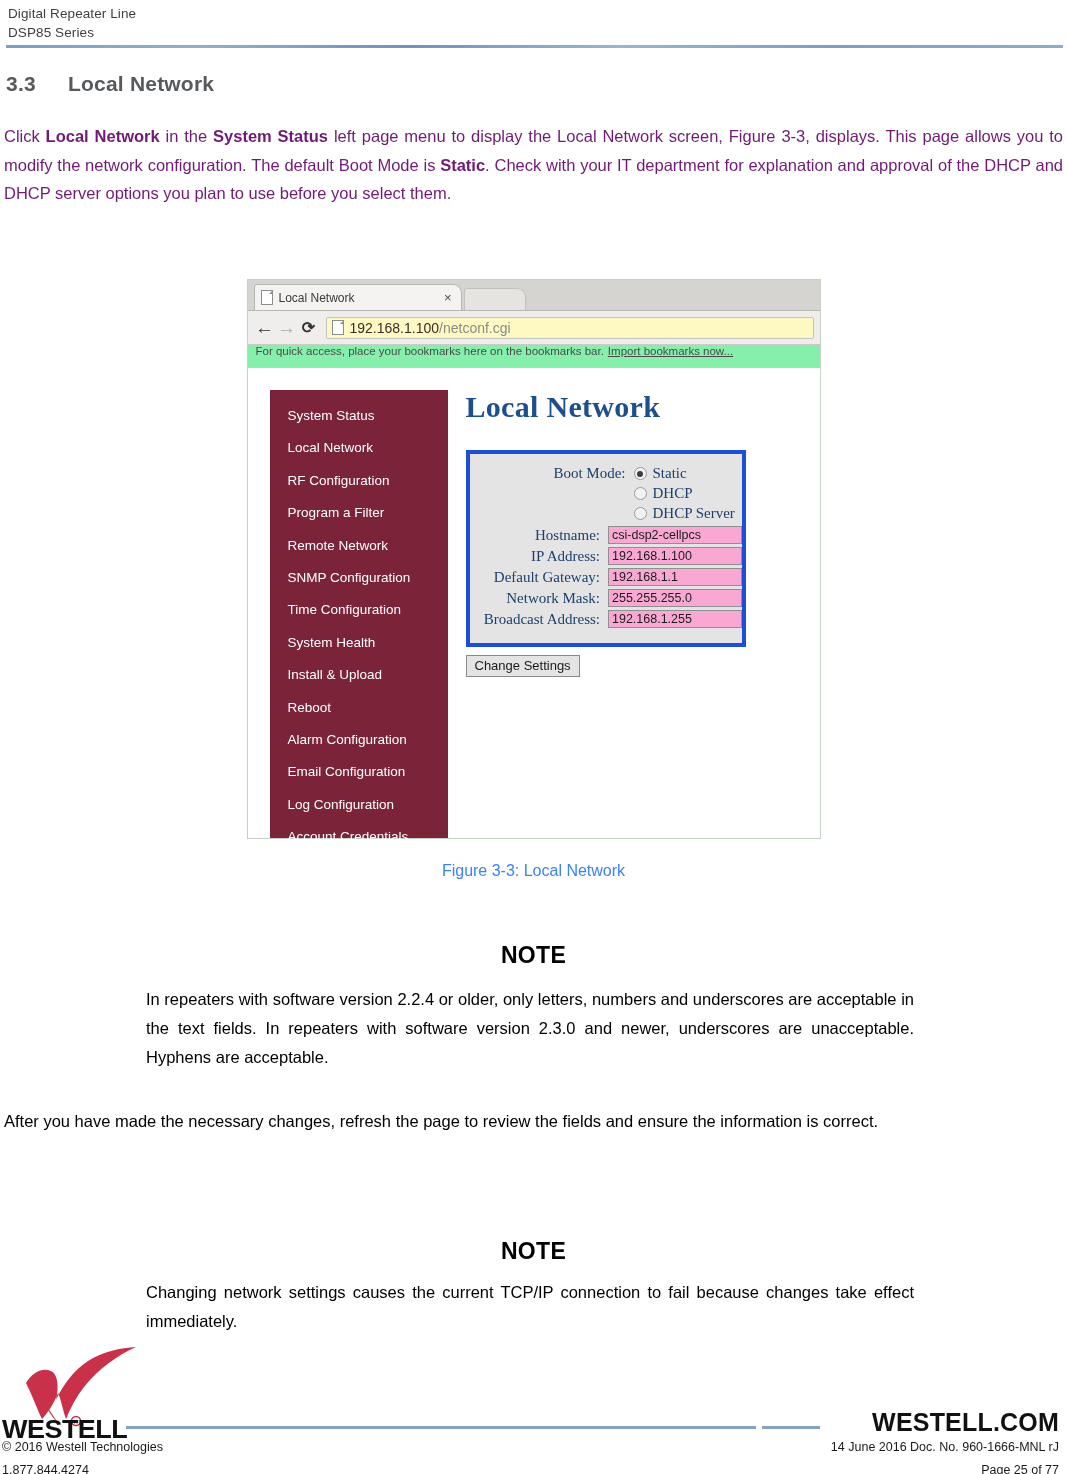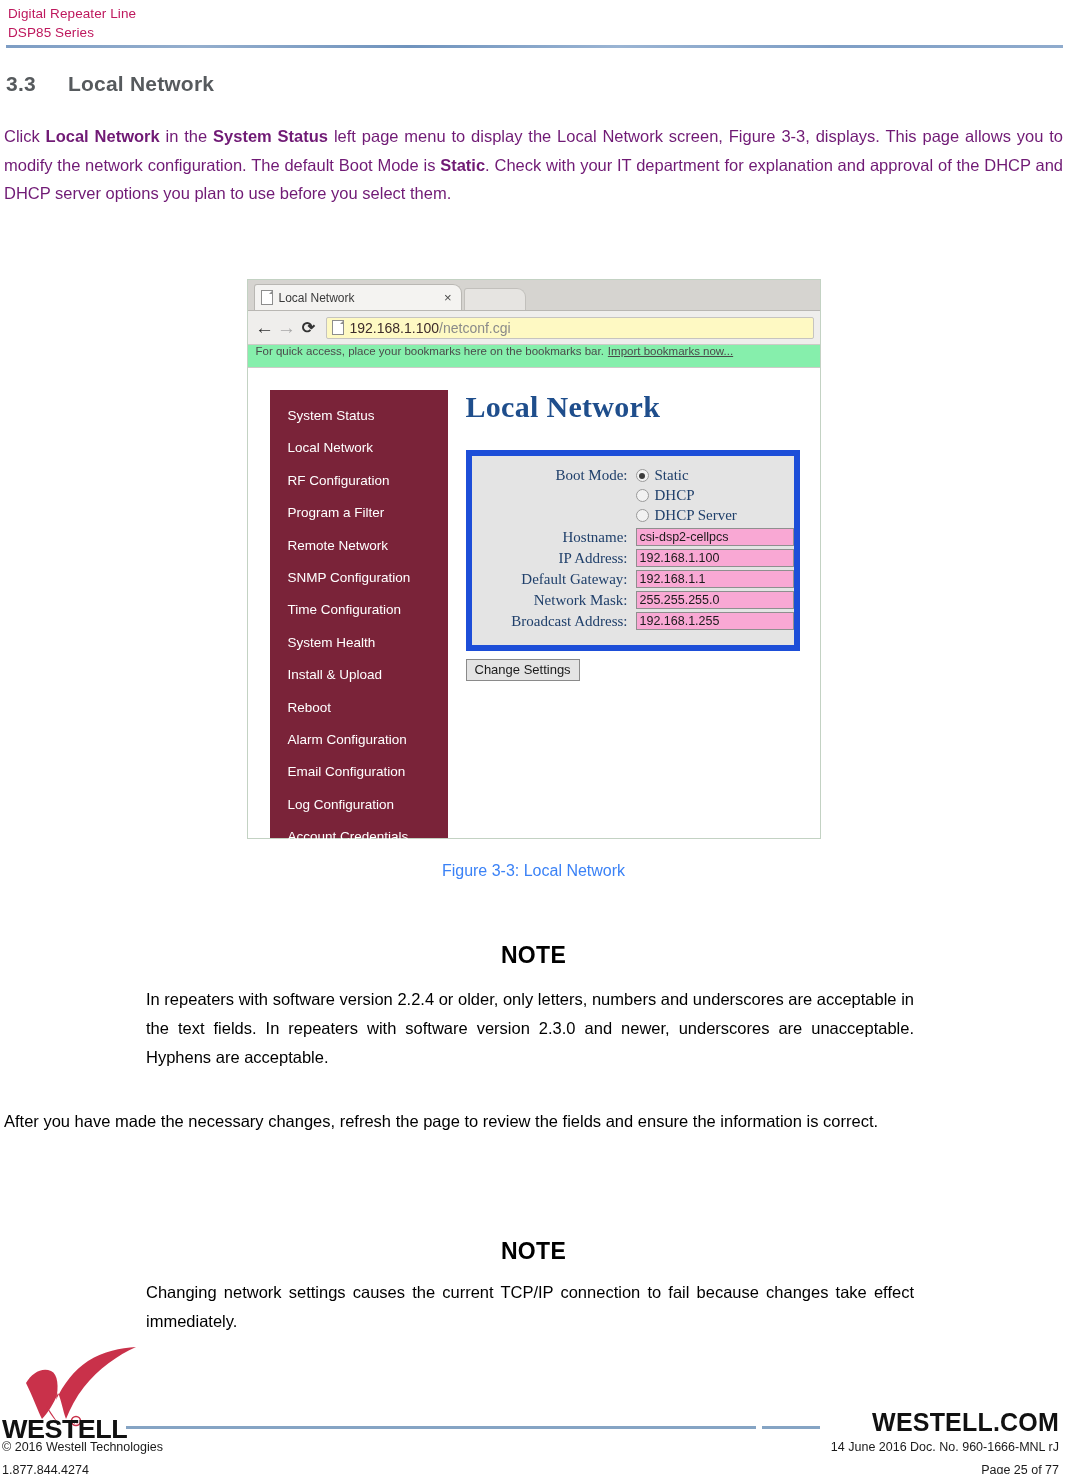--- a/index.html
+++ b/index.html
@@ -18,21 +18,21 @@
 
   
   .page-header {
     position: absolute;
     top: 0; left: 0; right: 0;
     padding: 4px 8px 0 8px;
   }
   .hdr-line {
     font-size: 13.5px;
     line-height: 19px;
-    color: #be185d;
+    color: #404040;
     letter-spacing: .1px;
   }
   .hdr-rule {
     position: absolute;
     top: 45px; left: 6px; right: 4px;
     height: 3px;
     background: linear-gradient(90deg,#7d9dc4 0%, #94aecd 18%, #6f93bd 38%, #9ab4d3 58%, #7e9ec5 78%, #8fabcd 100%);
   }
 
   
@@ -216,23 +216,23 @@
   }
   .wm-title {
     font-family: "Liberation Serif", serif;
     font-size: 30px;
     font-weight: bold;
     color: #1f4e8c;
     margin: 0 0 26px 0;
     letter-spacing: .3px;
   }
   .wm-panel {
-    border: 6px solid #1d4ed8;
+    border: 4px solid #1d4ed8;
     background: #e4e4e4;
-    width: 334px;
+    width: 280px;
     padding: 10px 0 12px 0;
     box-sizing: border-box;
   }
   .wm-row {
     display: flex;
     align-items: flex-start;
     margin-bottom: 2px;
   }
   .wm-label {
     width: 164px;

